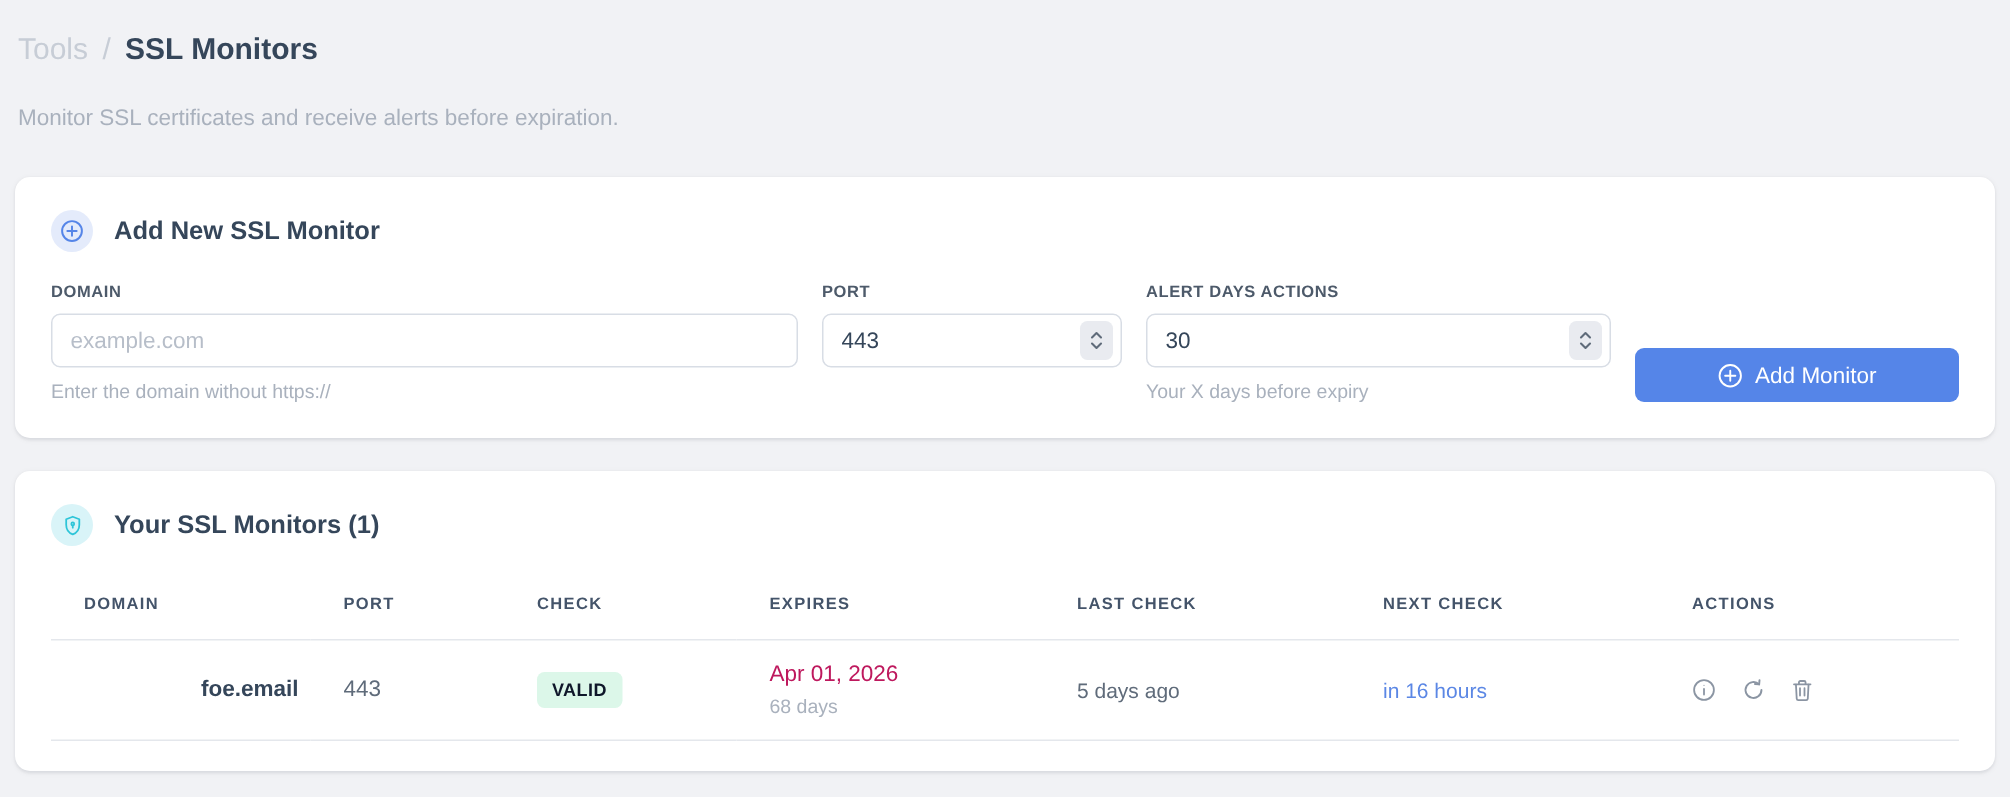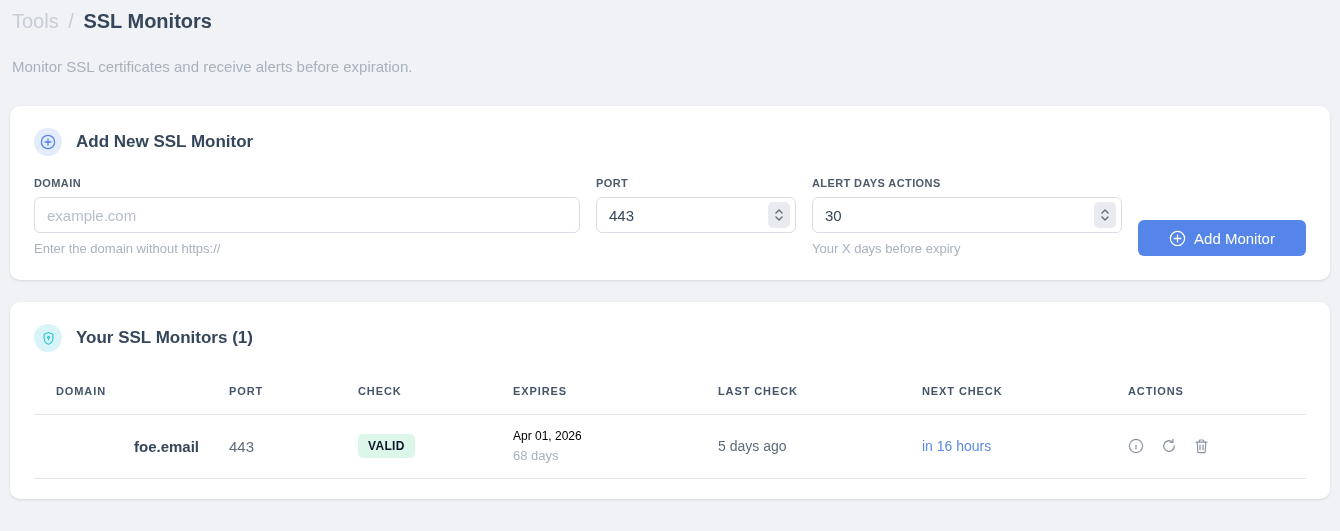--- a/index.html
+++ b/index.html
@@ -2,21 +2,21 @@
 <html><head>
 <meta charset="utf-8">
 <style>
   * { margin:0; padding:0; box-sizing:border-box; }
   html,body { width:1340px; height:531px; overflow:hidden; }
   body {
     background:#f1f2f5;
     font-family:"Liberation Sans", sans-serif;
     color:#35465a;
   }
-  .page { padding:6px 10px 0; }
+  .page { padding:6px 10px 0;margin-top:12px; }
 
   
   .breadcrumb { font-size:20px; padding:4px 0 0 2px; }
   .crumb-muted { color:#c7cdd6; font-weight:400; }
   .crumb-sep { color:#c7cdd6; font-weight:400; margin:0 4px; }
   .crumb-current { color:#35465a; font-weight:700; }
   .subtitle { margin-top:25px; font-size:15px; color:#a9b1bd; padding-left:2px; }
 
   
   .card {
@@ -46,21 +46,21 @@
     outline:none; background:#fff;
   }
   input.text-input::placeholder { color:#b7bec9; }
   .spinner {
     position:absolute; right:6px; top:5px; width:22px; height:26px;
     background:#e9ebf0; border-radius:5px; color:#5f6b7a;
     display:flex; align-items:center; justify-content:center; cursor:pointer;
   }
   .hint { margin-top:8px; font-size:13px; color:#a9b1bd; }
   .btn-add {
-    margin-top:43px; width:168px; height:36px; flex:0 0 auto;
+    margin-top:43px; width:216px; height:36px; flex:0 0 auto;
     background:#5585e8; color:#fff; border:none; border-radius:6px;
     font-size:15px; font-family:inherit; cursor:pointer;
     display:flex; align-items:center; justify-content:center; gap:8px;
   }
 
   
   .table-wrap { margin-top:19px; }
   table { width:100%; border-collapse:collapse; table-layout:fixed; }
   th {
     text-align:left; font-size:11px; font-weight:700; letter-spacing:.9px;
@@ -69,21 +69,21 @@
   td {
     padding:14px 8px 15px 22px; border-bottom:1px solid #e4e7ec;
     font-size:15px; color:#5f6b7a; vertical-align:middle;
   }
   .cell-domain { font-weight:700; color:#35465a;text-align:right; }
   .badge-valid {
     display:inline-block; background:#dcf7e9; color:#0f172a;
     font-size:12px; font-weight:700; letter-spacing:.3px;
     padding:5px 10px; border-radius:5px;
   }
-  .expires-date { color:#000000; font-size:12px; }
+  .expires-date { color:#be185d; font-size:15px; }
   .expires-days { color:#a9b1bd; font-size:13px; margin-top:5px; }
   .cell-last { font-size:14px; }
   .cell-next { color:#5b87e5; font-size:14px; }
   .actions { display:flex; gap:17px; align-items:center; }
   .action-btn {
     background:none; border:none; padding:0; cursor:pointer;
     color:#8b95a3; display:flex; align-items:center;
   }
   svg { display:block; }
 </style>

